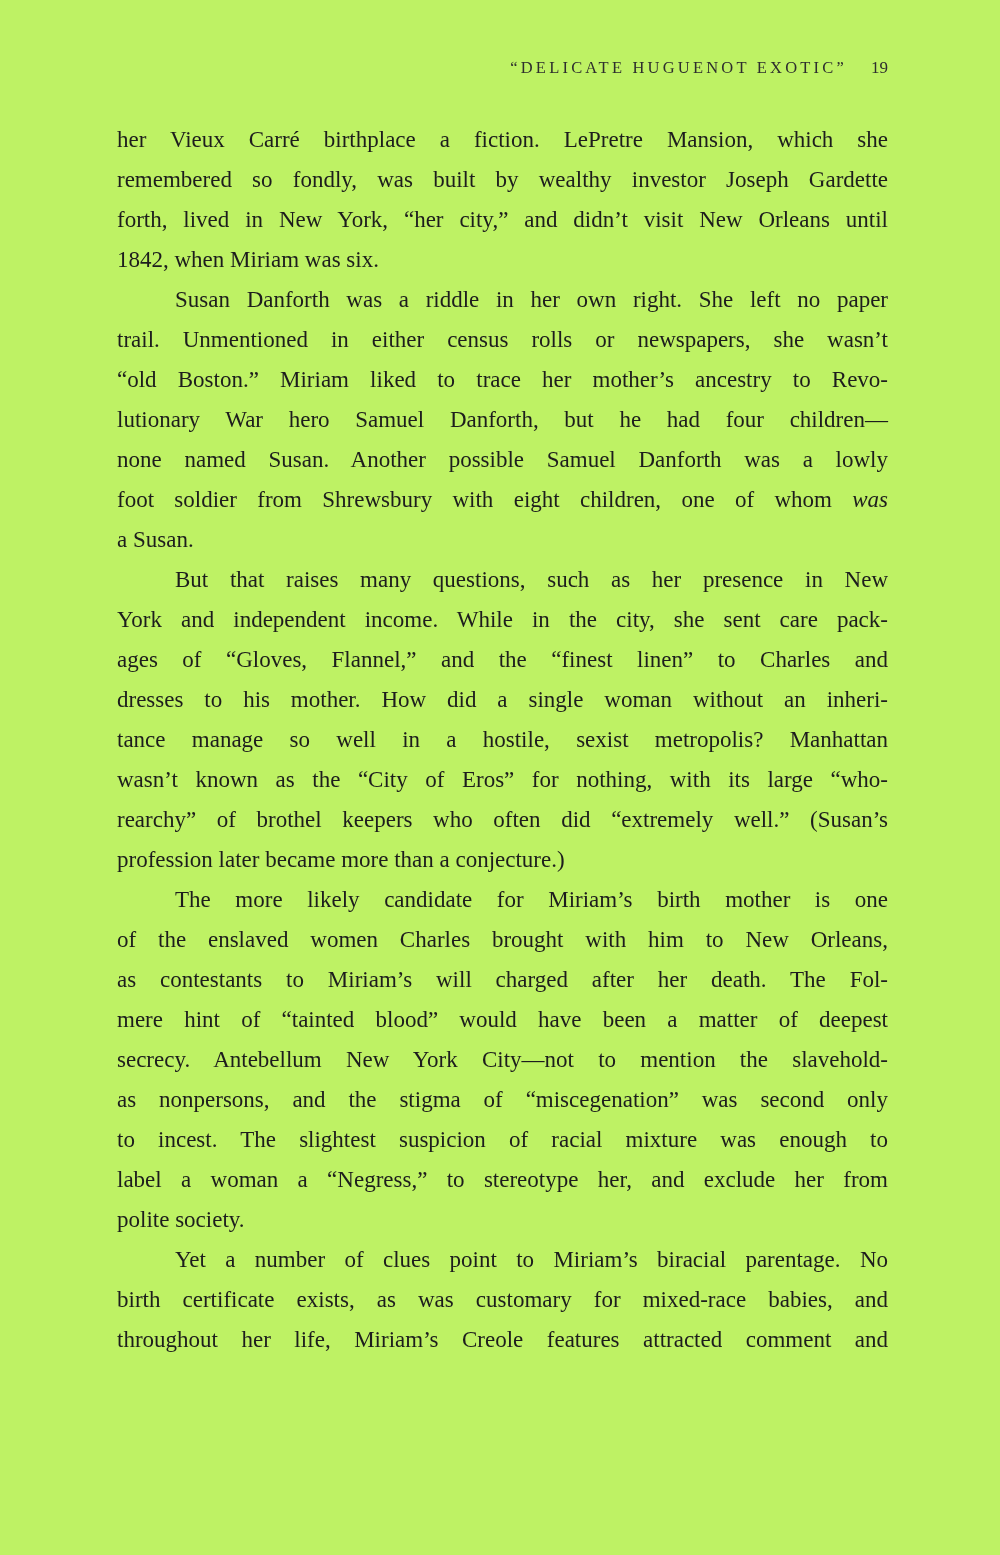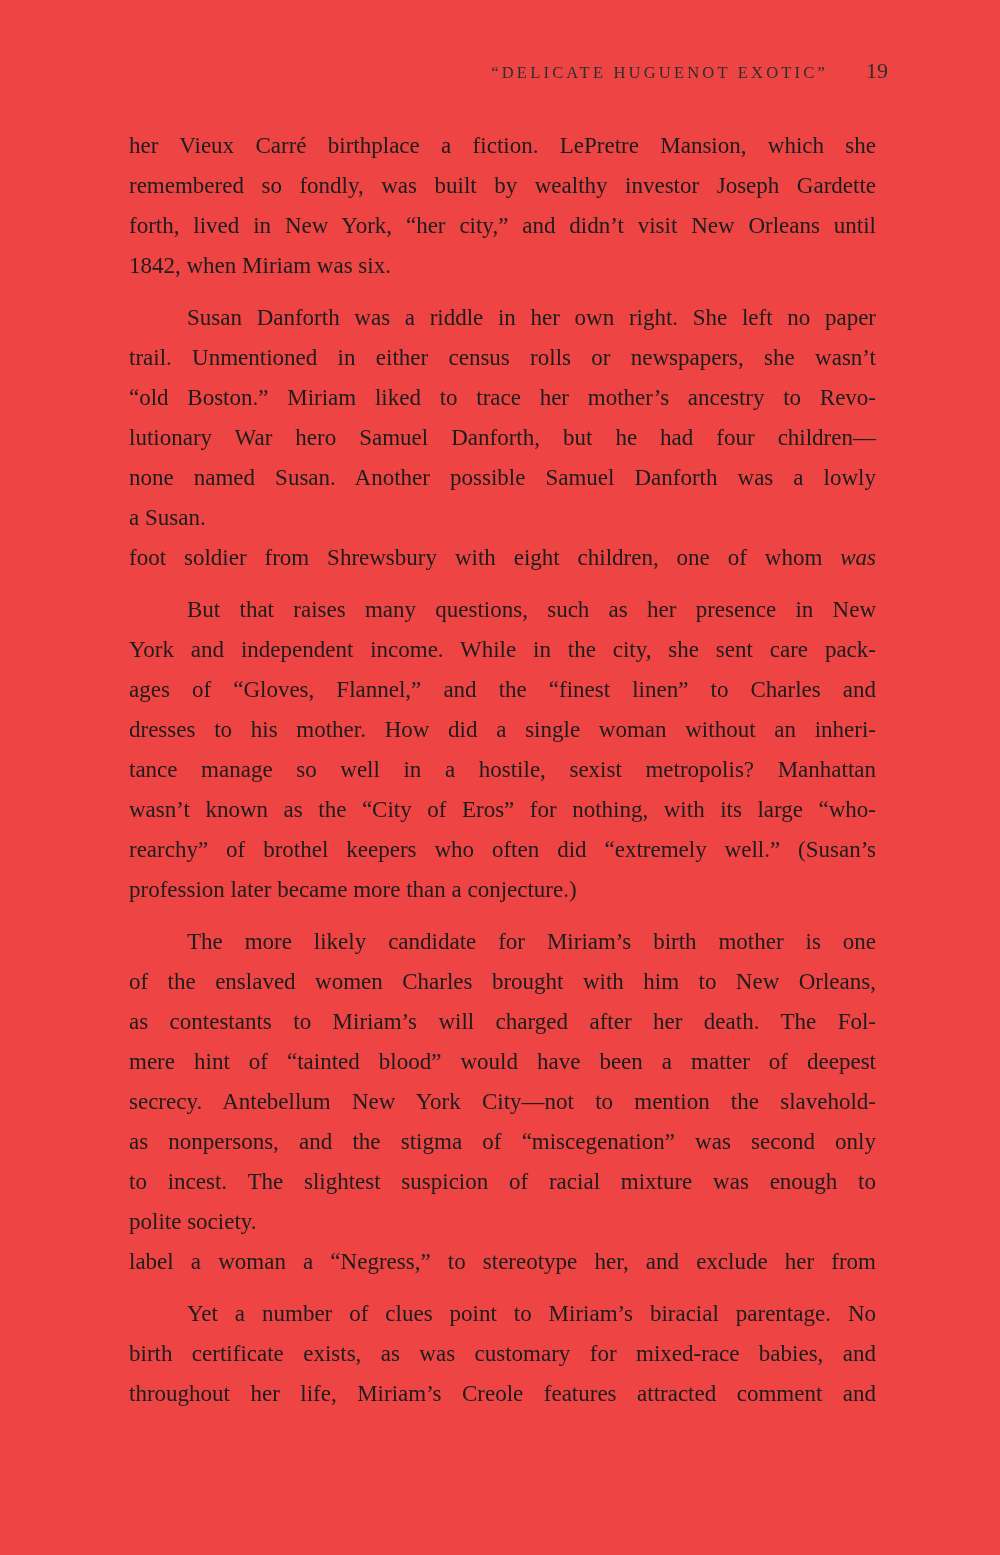--- a/index.html
+++ b/index.html
@@ -4,48 +4,48 @@
 <style>
   html, body {
     margin: 0;
     padding: 0;
     background: #ffffff;
   }
   .page {
     position: relative;
     width: 1000px;
     height: 1555px;
-    background: #ef4444;
+    background: #bef264;
     color: #1d1d1d;
     font-family: "Liberation Serif", "DejaVu Serif", serif;
     box-sizing: border-box;
     padding: 58px 112px 0 117px;
     overflow: hidden;
   }
   .running-head {
     display: flex;
     justify-content: flex-end;
     align-items: baseline;
     color: #2e2e2e;
   }
   .head-title {
     font-size: 16.5px;
     letter-spacing: 3.2px;
     white-space: nowrap;
   }
   .page-num {
-    font-size: 22px;
-    margin-left: 38px;
+    font-size: 17px;
+    margin-left: 24px;
     letter-spacing: 0;
   }
   .text-block {
     margin-top: 42px;
   }
   .para {
-    margin: 12px;
+    margin: 0;
   }
   .line {
     font-size: 23px;
     line-height: 40px;
     text-align: justify;
     text-align-last: justify;
     white-space: normal;
   }
   .line.no-stretch {
     text-align-last: left;
@@ -72,43 +72,43 @@
         <div class="line">remembered so fondly, was built by wealthy investor Joseph Gardette</div>
         <div class="line">forth, lived in New York, “her city,” and didn’t visit New Orleans until</div>
         <div class="line no-stretch">1842, when Miriam was six.</div>
       </div>
       <div class="para">
         <div class="line indent">Susan Danforth was a riddle in her own right. She left no paper</div>
         <div class="line">trail. Unmentioned in either census rolls or newspapers, she wasn’t</div>
         <div class="line">“old Boston.” Miriam liked to trace her mother’s ancestry to Revo-</div>
         <div class="line">lutionary War hero Samuel Danforth, but he had four children—</div>
         <div class="line">none named Susan. Another possible Samuel Danforth was a lowly</div>
+        <div class="line">foot soldier from Shrewsbury with eight children, one of whom <i>was</i></div>
         <div class="line no-stretch">a Susan.</div>
-        <div class="line">foot soldier from Shrewsbury with eight children, one of whom <i>was</i></div>
       </div>
       <div class="para">
         <div class="line indent">But that raises many questions, such as her presence in New</div>
         <div class="line">York and independent income. While in the city, she sent care pack-</div>
         <div class="line">ages of “Gloves, Flannel,” and the “finest linen” to Charles and</div>
         <div class="line">dresses to his mother. How did a single woman without an inheri-</div>
         <div class="line">tance manage so well in a hostile, sexist metropolis? Manhattan</div>
         <div class="line">wasn’t known as the “City of Eros” for nothing, with its large “who-</div>
         <div class="line">rearchy” of brothel keepers who often did “extremely well.” (Susan’s</div>
         <div class="line no-stretch">profession later became more than a conjecture.)</div>
       </div>
       <div class="para">
         <div class="line indent">The more likely candidate for Miriam’s birth mother is one</div>
         <div class="line">of the enslaved women Charles brought with him to New Orleans,</div>
         <div class="line">as contestants to Miriam’s will charged after her death. The Fol-</div>
         <div class="line">mere hint of “tainted blood” would have been a matter of deepest</div>
         <div class="line">secrecy. Antebellum New York City—not to mention the slavehold-</div>
         <div class="line">as nonpersons, and the stigma of “miscegenation” was second only</div>
         <div class="line">to incest. The slightest suspicion of racial mixture was enough to</div>
+        <div class="line">label a woman a “Negress,” to stereotype her, and exclude her from</div>
         <div class="line no-stretch">polite society.</div>
-        <div class="line">label a woman a “Negress,” to stereotype her, and exclude her from</div>
       </div>
       <div class="para">
         <div class="line indent">Yet a number of clues point to Miriam’s biracial parentage. No</div>
         <div class="line">birth certificate exists, as was customary for mixed-race babies, and</div>
         <div class="line">throughout her life, Miriam’s Creole features attracted comment and</div>
       </div>
     </main>
 </div>
 
 </body></html>

